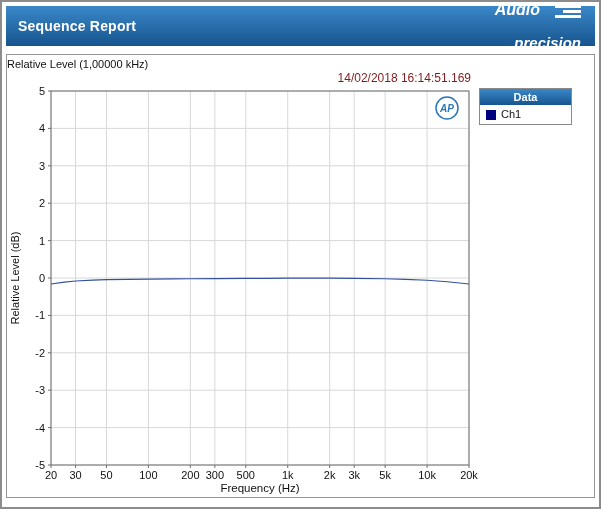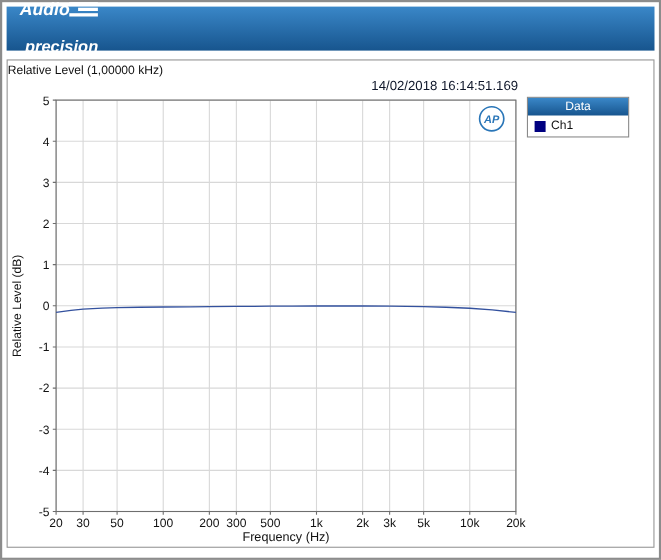--- a/index.html
+++ b/index.html
@@ -3,46 +3,47 @@
 <meta charset="utf-8">
 <style>
   *{box-sizing:border-box;margin:0;padding:0}
   html,body{width:601px;height:509px;background:#fff;font-family:"Liberation Sans",sans-serif;}
   .frame{width:601px;height:509px;border:2px solid #8c8c8c;background:#fff;padding:4px;}
   .header{height:40px;display:flex;align-items:center;justify-content:space-between;
           padding:0 14px 0 12px;background:linear-gradient(180deg,#3a87c8,#17558e);}
   .header-title{color:#fff;font-weight:bold;font-size:14px;letter-spacing:.2px;}
   .logo{color:#fff;font-style:italic;font-weight:bold;line-height:1;
         display:flex;flex-direction:column;align-items:flex-end;}
-  .logo-top{display:flex;align-items:flex-start;gap:0;}
+  .logo-top{display:flex;align-items:flex-end;gap:15px;}
   .logo-audio{font-size:16px;}
   .bars{display:flex;flex-direction:column;gap:2px;align-items:flex-end;}
   .bars span{display:block;height:3px;background:#fff;}
   .bars span:nth-child(1){width:26px;}
   .bars span:nth-child(2){width:18px;}
   .bars span:nth-child(3){width:26px;}
   .logo-precision{font-size:15px;margin-top:17px;}
   .report{position:relative;margin-top:8px;height:444px;border:1px solid #969696;
           background:#fff;padding-top:3px;overflow:hidden;}
   .chart-title{text-align:left;font-size:11px;line-height:13px;color:#111;}
-  .timestamp{width:470px;text-align:right;font-size:12px;line-height:14px;color:#0f172a;padding-right:6px;}
+  .timestamp{width:470px;text-align:right;font-size:12px;line-height:14px;color:#7f1d1d;padding-right:6px;}
   .chart-svg{display:block;margin-left:2px;}
   .legend{position:absolute;top:33px;right:22px;width:93px;border:1px solid #8a8a8a;background:#fff;}
   .legend-header{height:16px;line-height:16px;text-align:center;color:#fff;
-                 font-weight:normal;font-size:11px;background:linear-gradient(180deg,#3a87c8,#17558e);}
+                 font-weight:bold;font-size:11px;background:linear-gradient(180deg,#3a87c8,#17558e);}
   .legend-row{display:flex;align-items:flex-end;gap:5px;padding:3px 6px 4px 6px;}
   .legend-swatch{width:10px;height:10px;background:#000080;flex:0 0 auto;}
   .legend-label{font-size:11px;color:#111;}
 </style>
 </head>
 <body>
 
 <div class="frame">
 
   <div class="header" style="background: linear-gradient(rgb(58, 135, 200), rgb(23, 85, 142));">
+    <div class="header-title">Sequence Report</div>
     <div class="logo">
       <div class="logo-top">
         <span class="logo-audio">Audio</span>
         <span class="bars">
             <span></span>
             <span></span>
             <span></span>
           </span>
       </div>
       <span class="logo-precision">precision</span>

